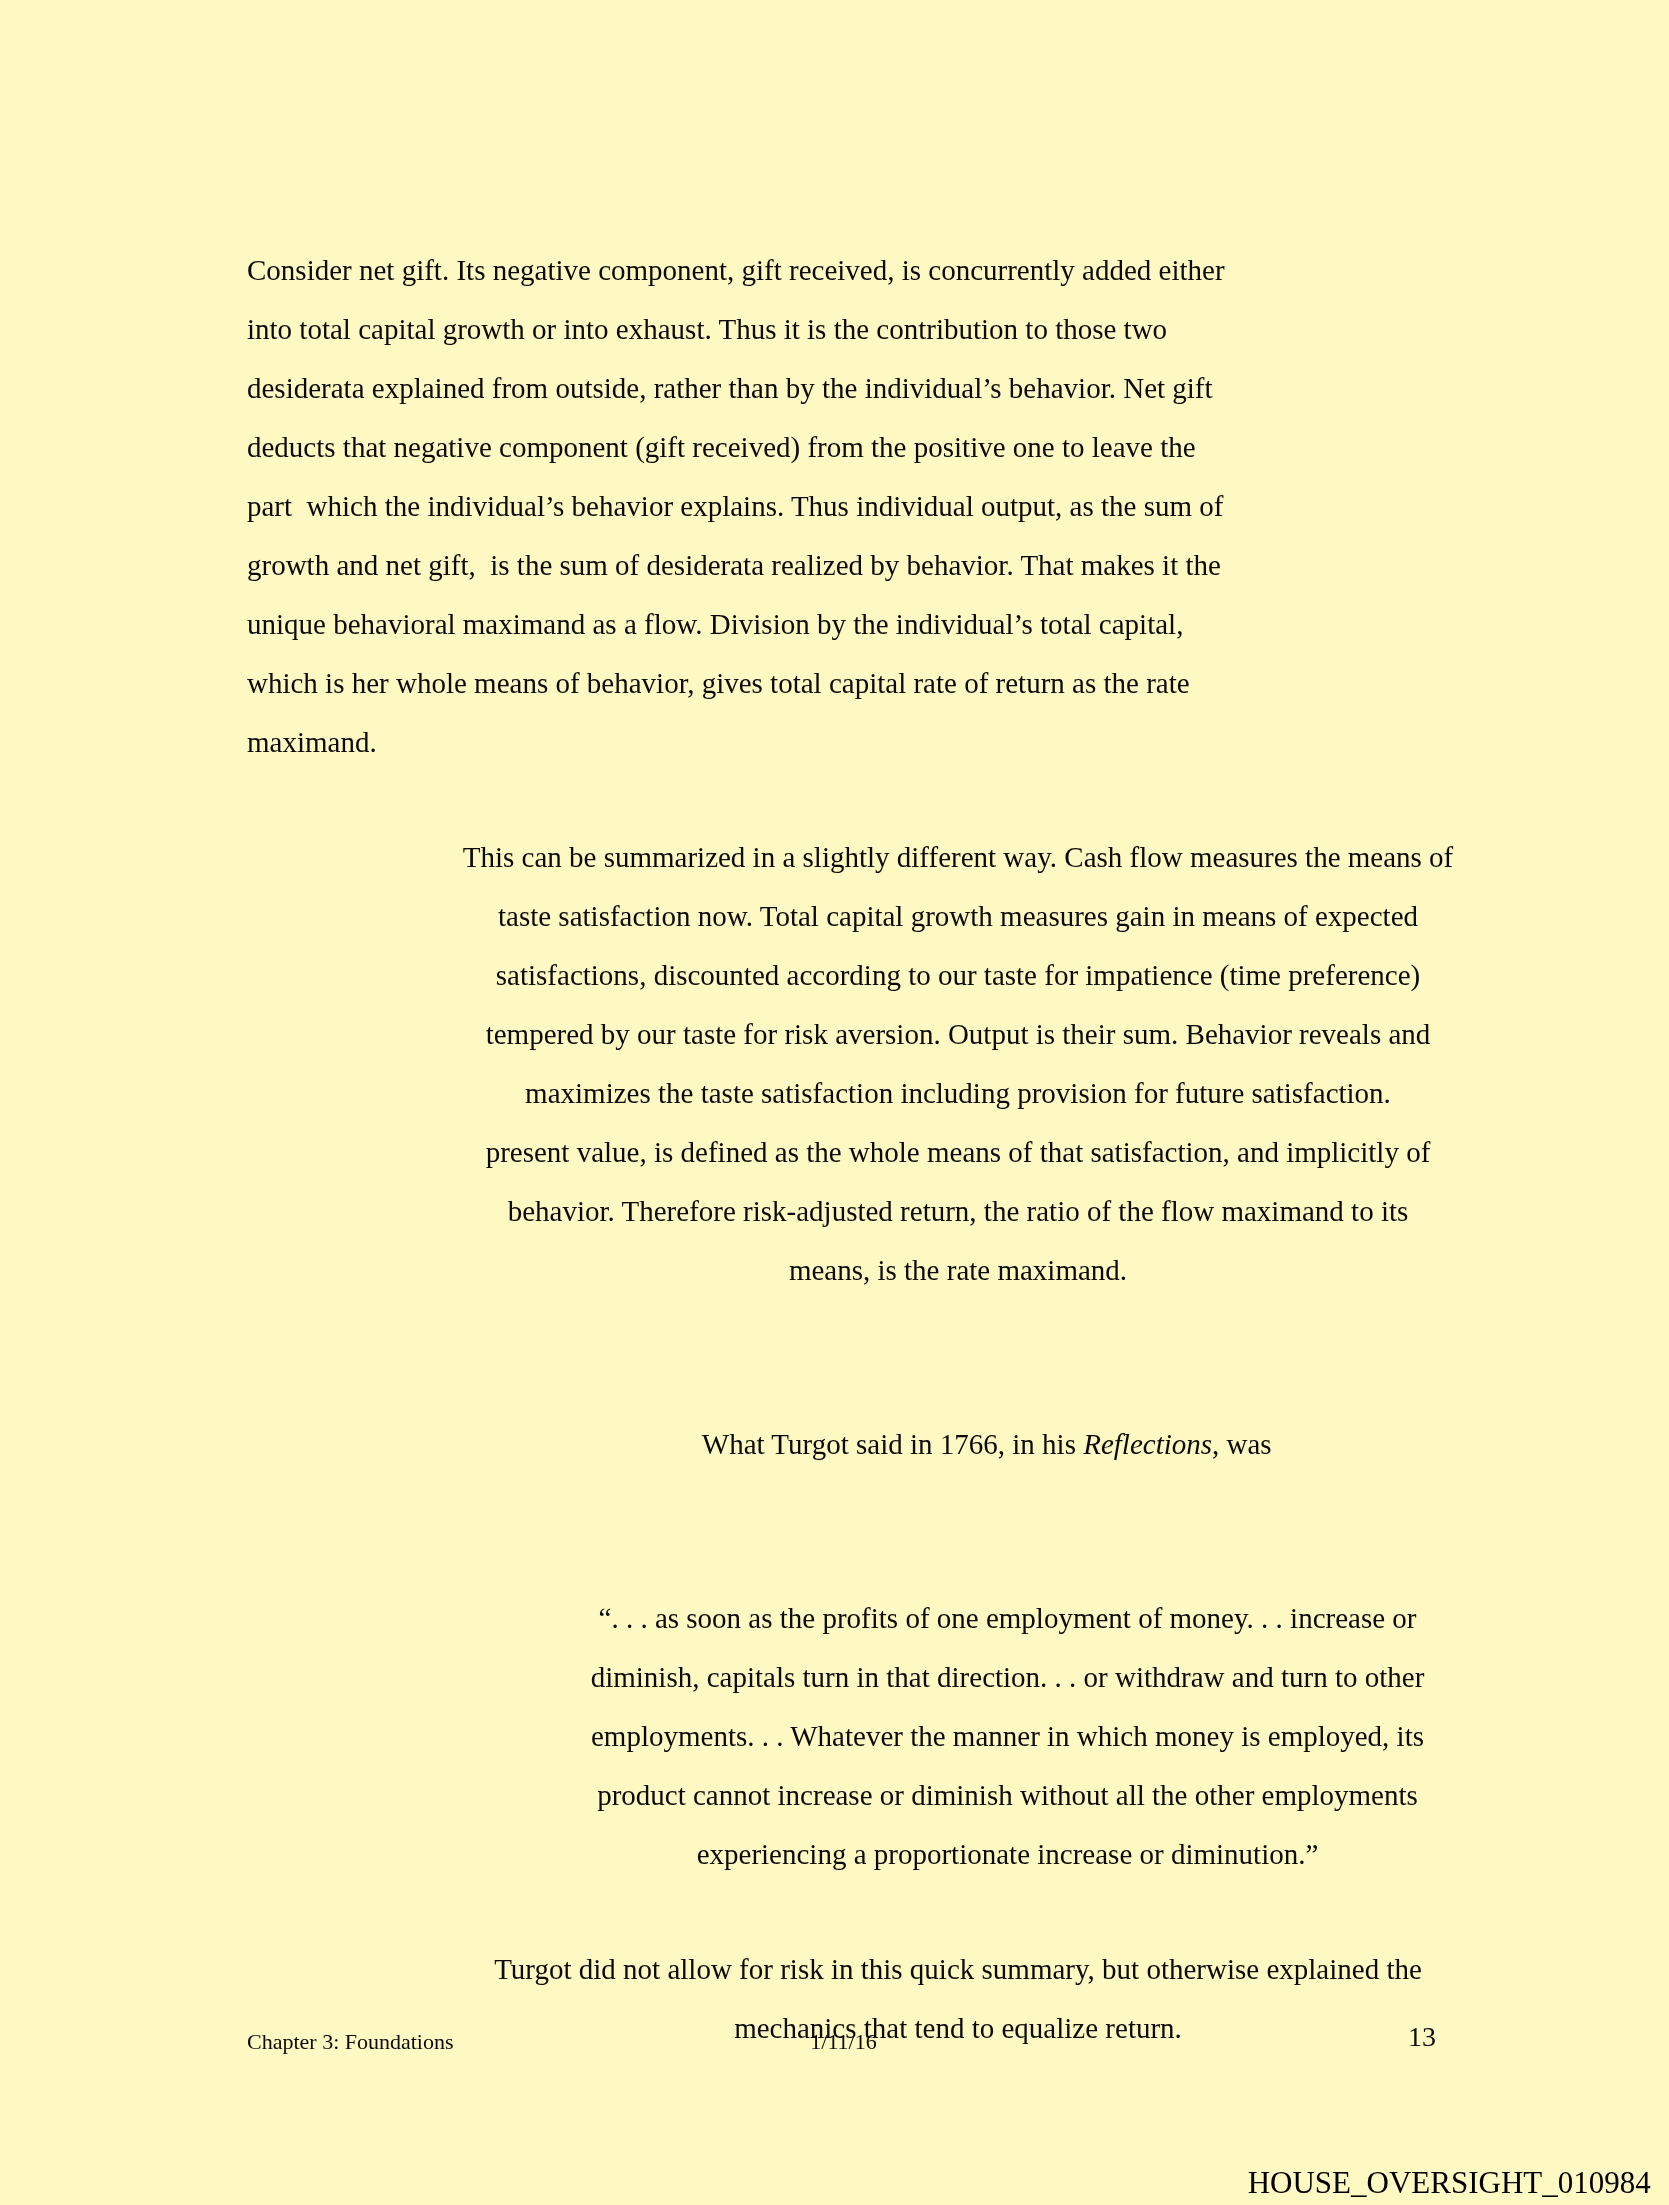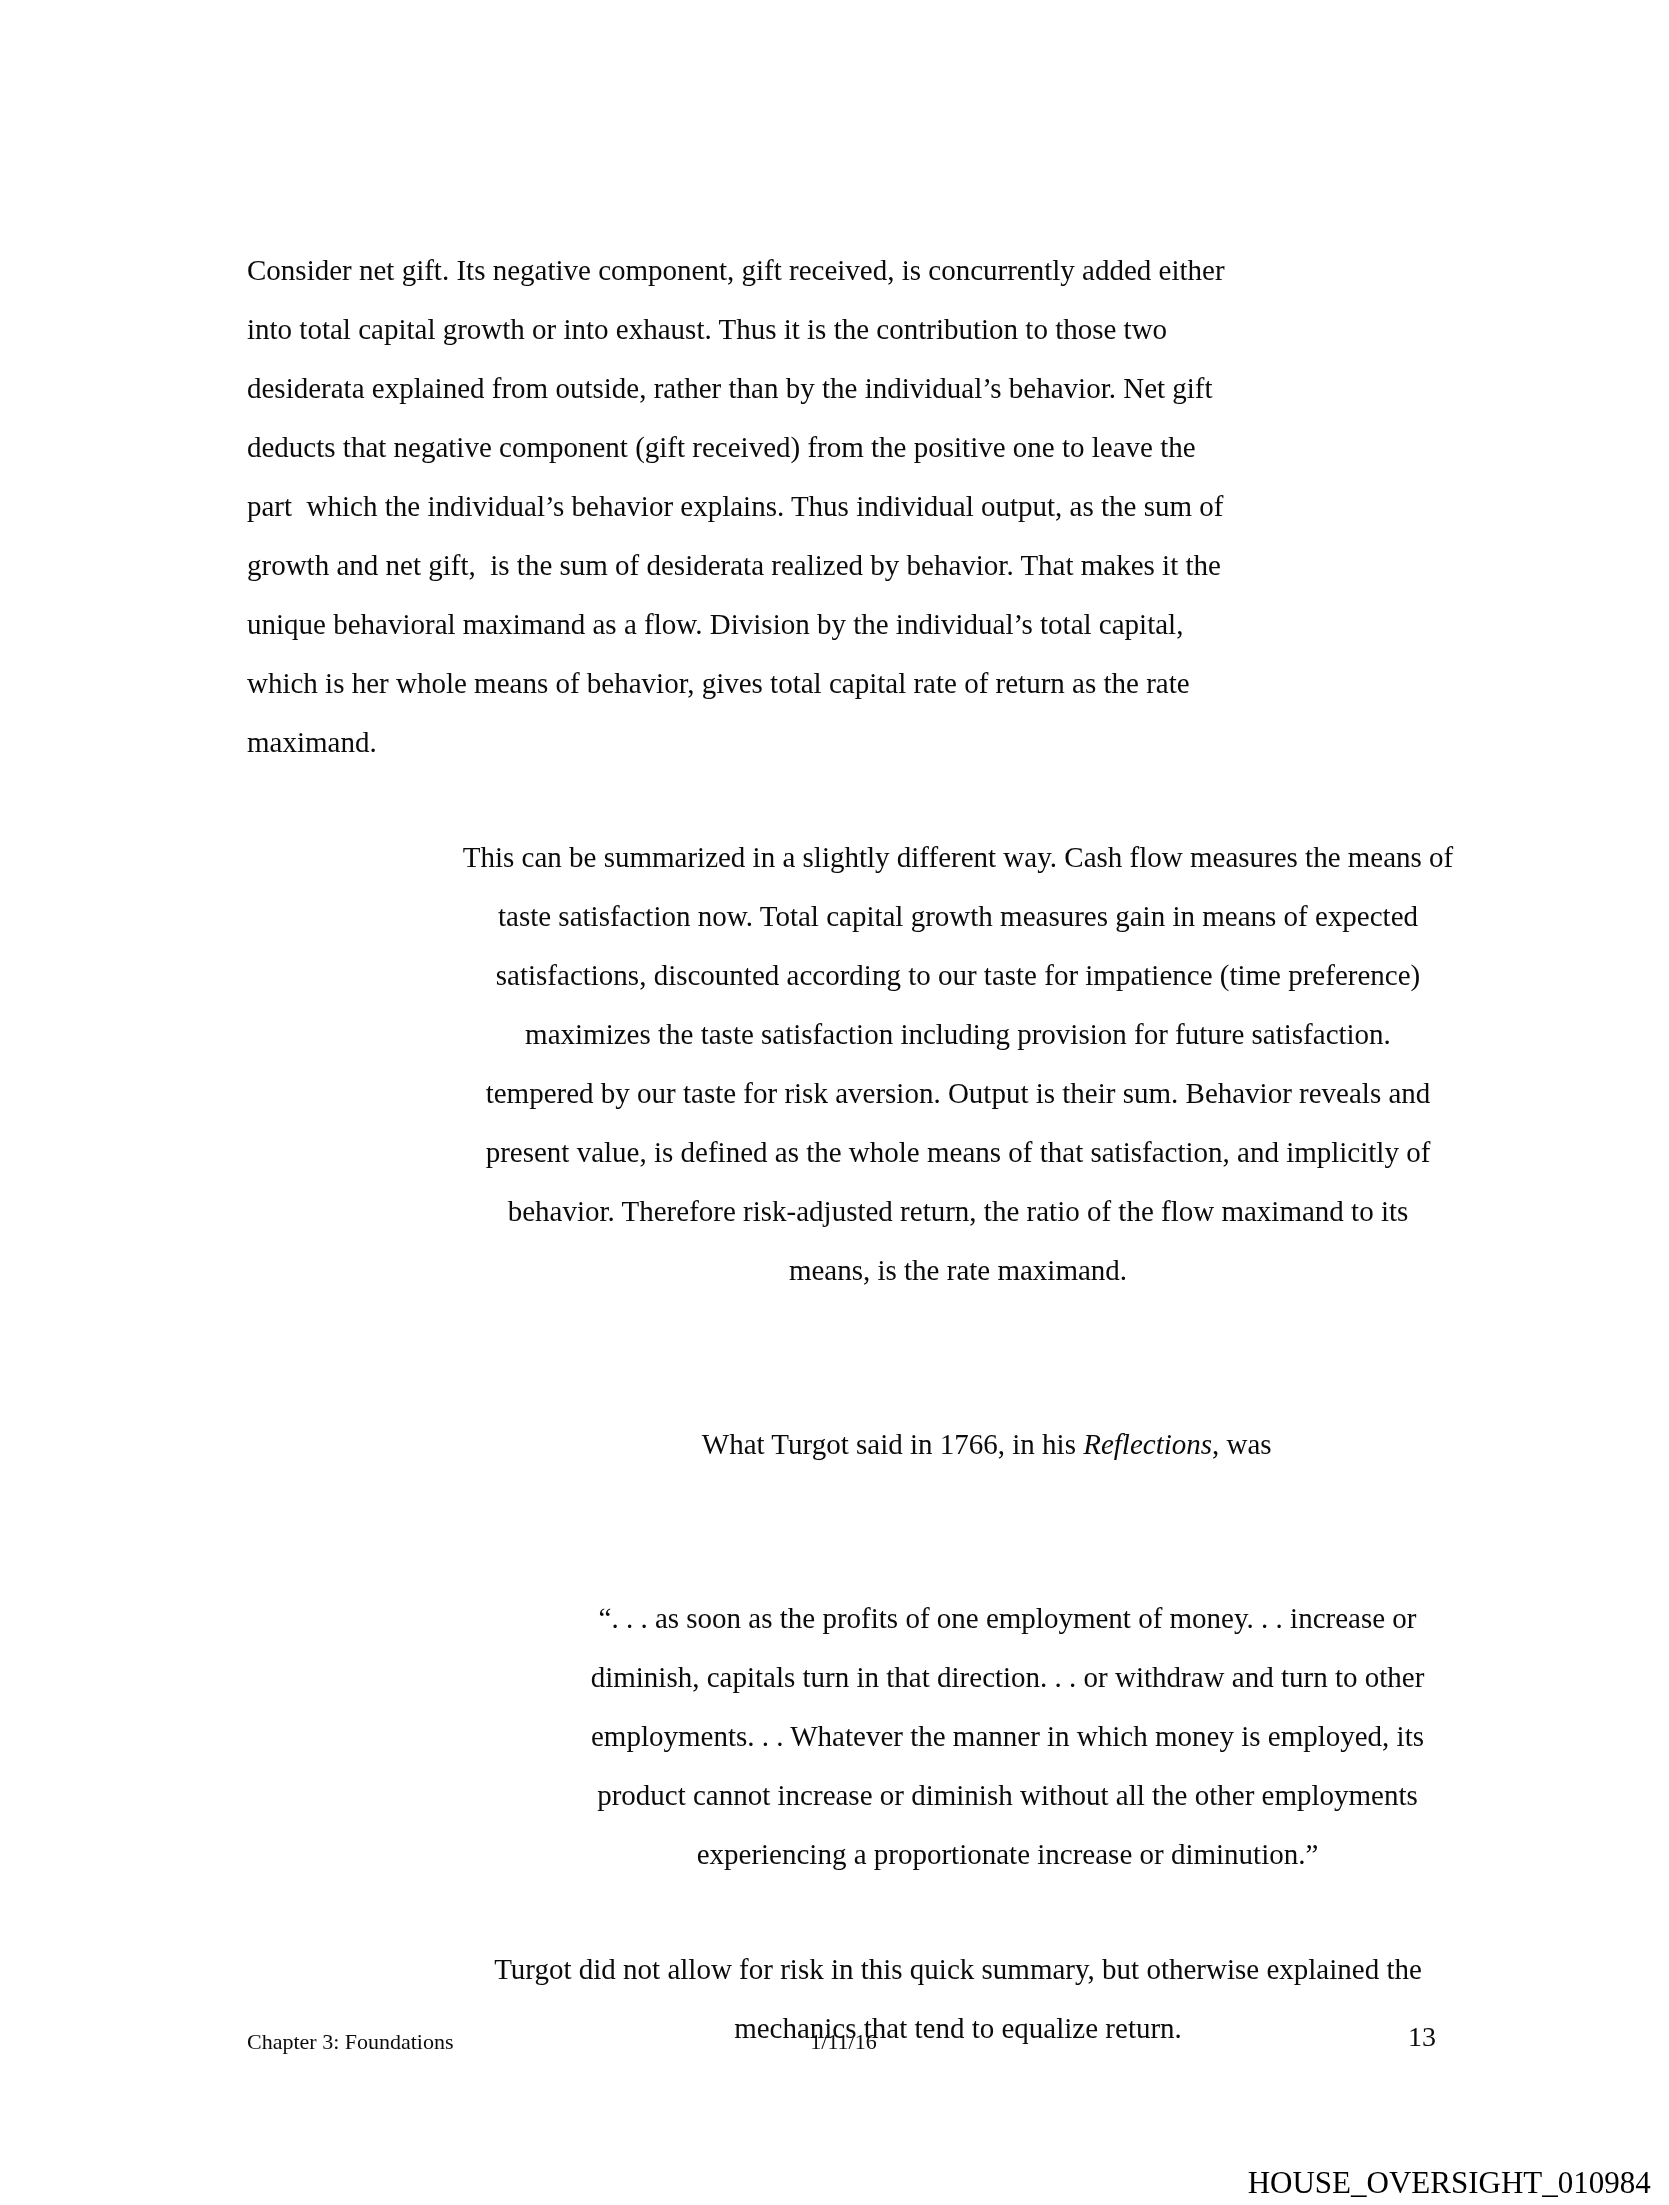--- a/index.html
+++ b/index.html
@@ -4,21 +4,21 @@
 <style>
   html, body {
     margin: 0;
     padding: 0;
     background: #e8e8e8;
   }
   .page {
     position: relative;
     width: 1669px;
     height: 2205px;
-    background: #ffffff;
+    background: #fef9c3;
     overflow: hidden;
     font-family: "Liberation Serif", serif;
     color: #0b0b0b;
   }
   .content {
     position: absolute;
     left: 247px;
     top: 241px;
     right: 0;
   }
@@ -94,22 +94,22 @@
         <div class="line">growth and net gift,  is the sum of desiderata realized by behavior. That makes it the</div>
         <div class="line">unique behavioral maximand as a flow. Division by the individual’s total capital,</div>
         <div class="line">which is her whole means of behavior, gives total capital rate of return as the rate</div>
         <div class="line">maximand.</div>
       </div>
 
     <div class="para">
         <div class="line">This can be summarized in a slightly different way. Cash flow measures the means of</div>
         <div class="line">taste satisfaction now. Total capital growth measures gain in means of expected</div>
         <div class="line">satisfactions, discounted according to our taste for impatience (time preference)</div>
+        <div class="line">tempered by our taste for risk aversion. Output is their sum. Behavior reveals and</div>
         <div class="line">maximizes the taste satisfaction including provision for future satisfaction.</div>
-        <div class="line">tempered by our taste for risk aversion. Output is their sum. Behavior reveals and</div>
         <div class="line">present value, is defined as the whole means of that satisfaction, and implicitly of</div>
         <div class="line">behavior. Therefore risk-adjusted return, the ratio of the flow maximand to its</div>
         <div class="line">means, is the rate maximand.</div>
       </div>
 
     <div class="para intro-line">
       <div class="line">
         <span>What Turgot said in 1766, in his </span><span class="italic">Reflections</span><span>, was</span>
       </div>
     </div>

